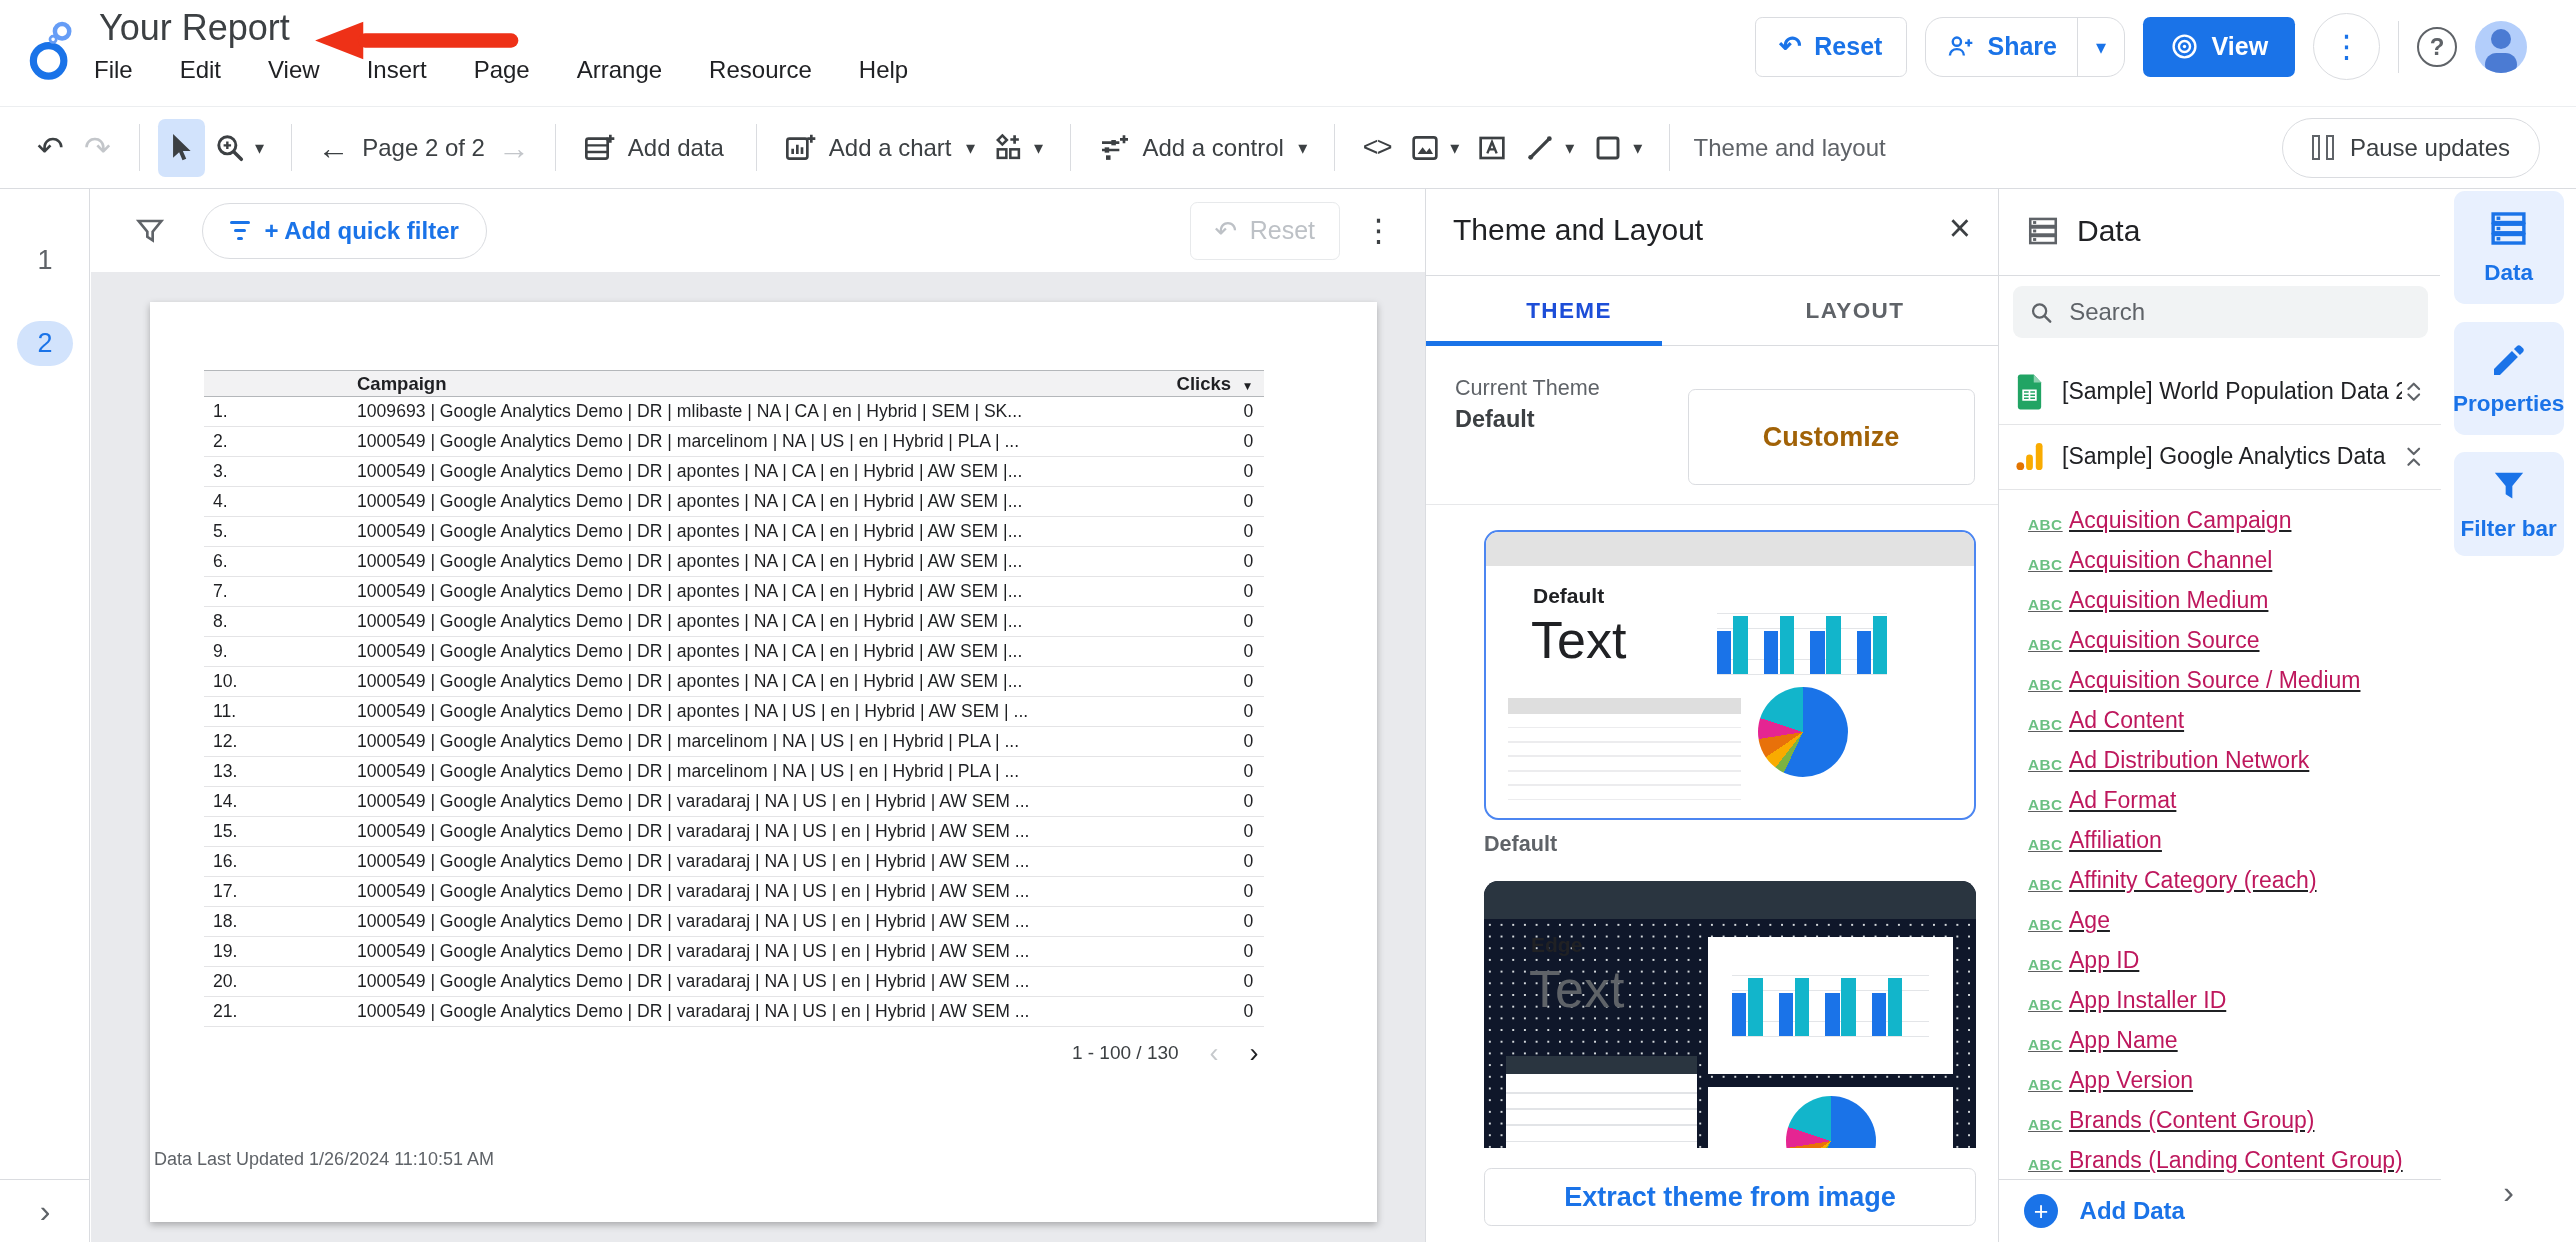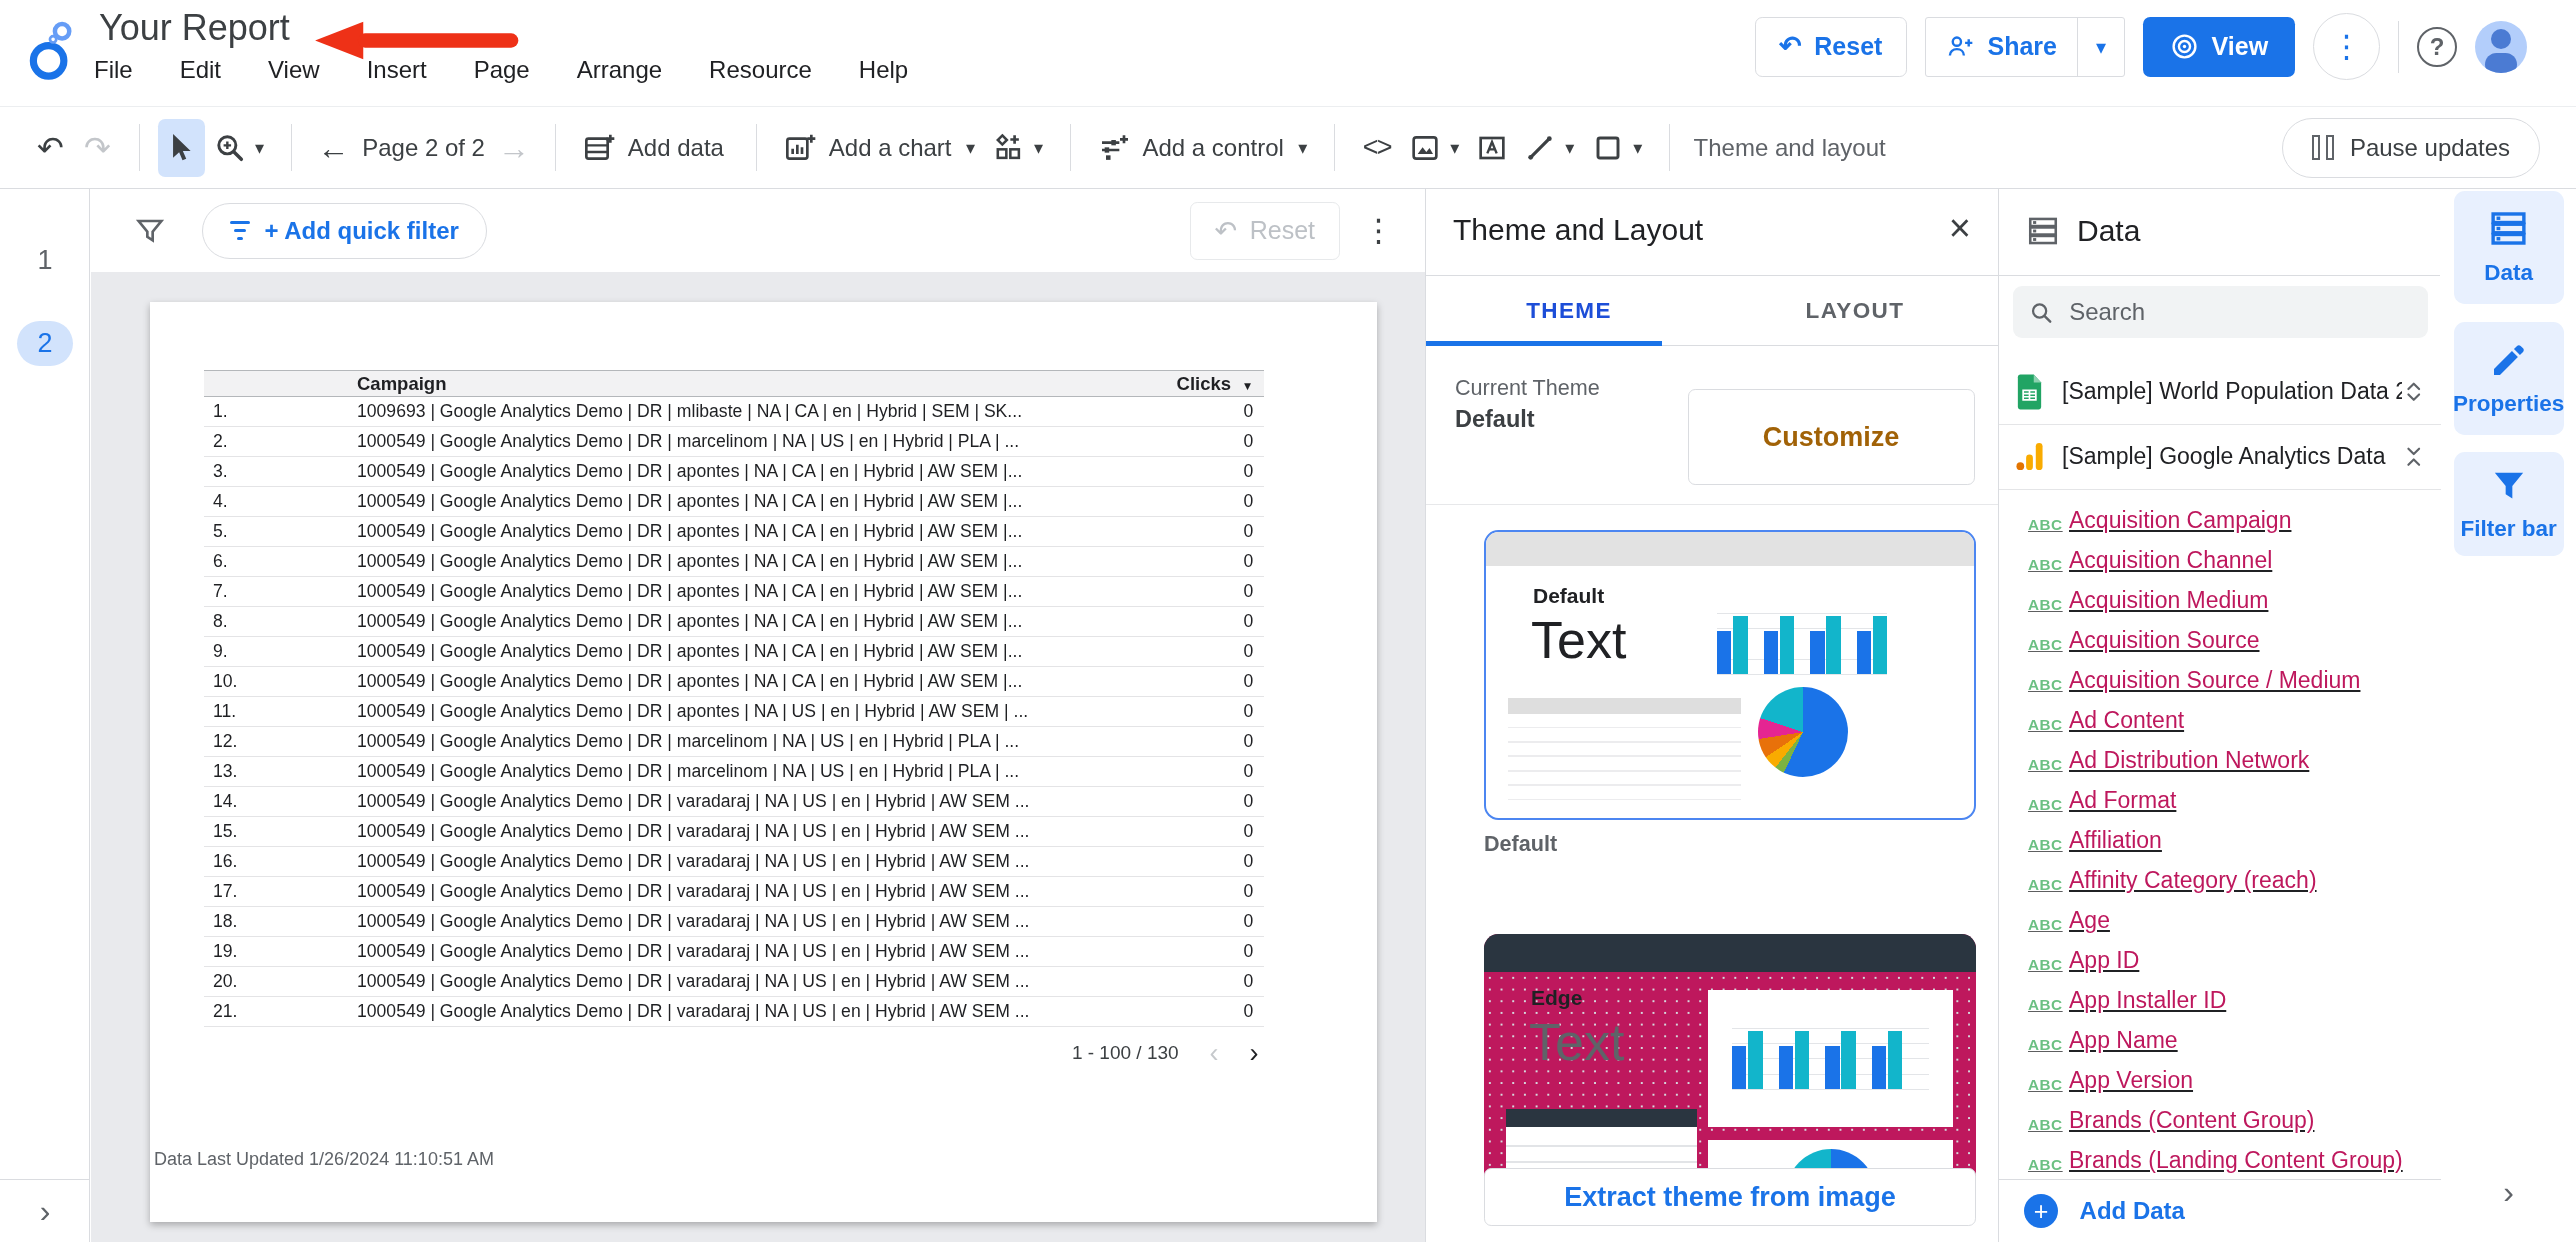--- a/index.html
+++ b/index.html
@@ -12,21 +12,21 @@
   .topbar{position:absolute;left:0;top:0;width:2576px;height:106px;background:#fff;}
   .logo{position:absolute;left:25px;top:16px;width:58px;height:70px;}
   .rpt-title{position:absolute;left:99px;top:7.2px;font-size:36px;color:#3c4043;}
   .annot-arrow{position:absolute;left:314px;top:20px;width:209px;height:41px;}
   .menubar{position:absolute;left:94px;top:56px;display:flex;gap:47px;justify-content:center;}
   .menu-item{font-size:24px;color:#202124;cursor:pointer;}
   .top-actions{position:absolute;right:49px;top:14.4px;height:65px;display:flex;align-items:center;gap:18px;}
   .btn-outline{display:flex;align-items:center;gap:12.6px;height:60px;padding:0 23.5px;
       border:0.9px solid #dadce0;border-radius:7.2px;background:#fff;color:#1a73e8;
       font-size:25px;font-weight:bold;}
-  .btn-split{display:flex;align-items:stretch;height:60px;border:0.9px solid #dadce0;border-radius:3px;background:#fff;}
+  .btn-split{display:flex;align-items:stretch;height:60px;border:0.9px solid #dadce0;border-radius:18px;background:#fff;}
   .btn-split .seg-main{display:flex;align-items:center;gap:12.6px;padding:0 20px;color:#1a73e8;font-size:25px;font-weight:bold;}
   .btn-split .seg-caret{display:flex;align-items:center;justify-content:center;width:47px;border-left:0.9px solid #dadce0;color:#1a73e8;font-size:20px;}
   .btn-primary{display:flex;align-items:center;gap:12.6px;height:60px;padding:0 27px;border-radius:7.2px;
       background:#1a73e8;color:#fff;font-size:25px;font-weight:bold;}
   .more-circle{width:67px;height:67px;border:0.9px solid #dadce0;border-radius:50%;
       display:flex;align-items:center;justify-content:center;color:#1a73e8;font-size:31px;letter-spacing:0;}
   .vsep-top{width:0.9px;height:52px;background:#dadce0;}
   .help-circle{width:40px;height:40px;border:2.7px solid #5f6368;border-radius:50%;color:#5f6368;
       display:flex;align-items:center;justify-content:center;font-size:24px;font-weight:bold;}
   .avatar{position:relative;width:52px;height:52px;border-radius:50%;background:#b3cefb;overflow:hidden;}
@@ -114,21 +114,21 @@
   .mini-bars .b1{height:43px;background:#1a73e8;}
   .mini-bars .b2{height:58px;background:#12b5cb;}
   .bars-default{position:absolute;left:231px;top:67px;}
   .skel{position:absolute;left:21.6px;top:166px;width:233px;}
   .skel-head{height:16px;background:#dedede;}
   .skel i{display:block;height:1.8px;background:#ececee;margin-top:12.6px;}
   .mini-pie{width:90px;height:90px;border-radius:50%;
       background:conic-gradient(#1a73e8 0 57%,#7cb342 57% 60.5%,#f9ab00 60.5% 65.5%,#e8710a 65.5% 72.5%,#e52592 72.5% 80%,#12b5cb 80% 100%);}
   .pie-default{position:absolute;left:272px;top:155px;}
   .card-caption{position:absolute;left:58px;top:642px;font-size:21.6px;font-weight:bold;color:#5f6368;}
-  .card-edge{top:745px;height:267px;background:#be185d;border-radius:14.4px 14.4px 0 0;}
+  .card-edge{top:692px;height:267px;background:#0f172a;border-radius:14.4px 14.4px 0 0;}
   .card-edge .card-top{height:38px;background:#2a3540;}
   .edge-body{position:absolute;left:0;top:38px;right:0;bottom:0;
       background-image:radial-gradient(#d5dadd 1.1px,transparent 1.1px);background-size:11.7px 11.7px;}
   .edge-panel{position:absolute;background:#fff;}
   .panel-a{left:224px;top:18px;width:245px;height:137px;}
   .panel-a .mini-bars{margin:23.5px auto 0;width:197px;}
   .panel-b{left:224px;top:168px;width:245px;height:108px;}
   .panel-b .mini-pie{margin:9px auto 0;}
   .edge-skel{position:absolute;left:21.6px;top:137px;width:191px;}
   .edge-skel .skel-head{height:18px;background:#2a3540;}

